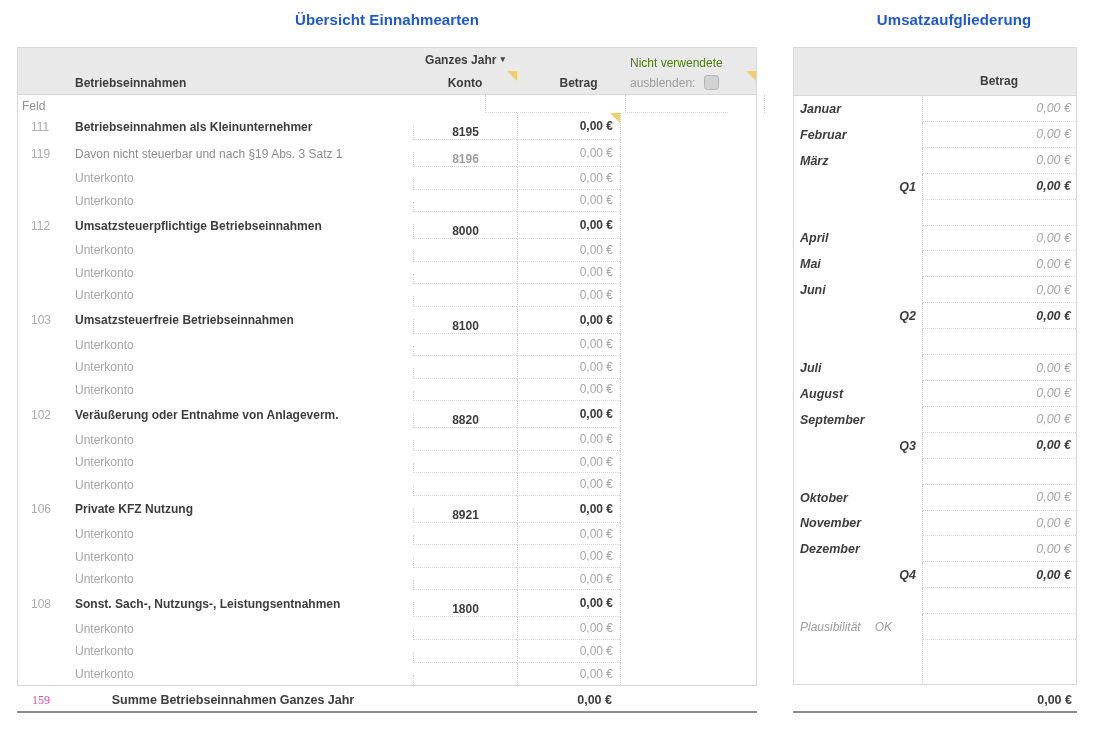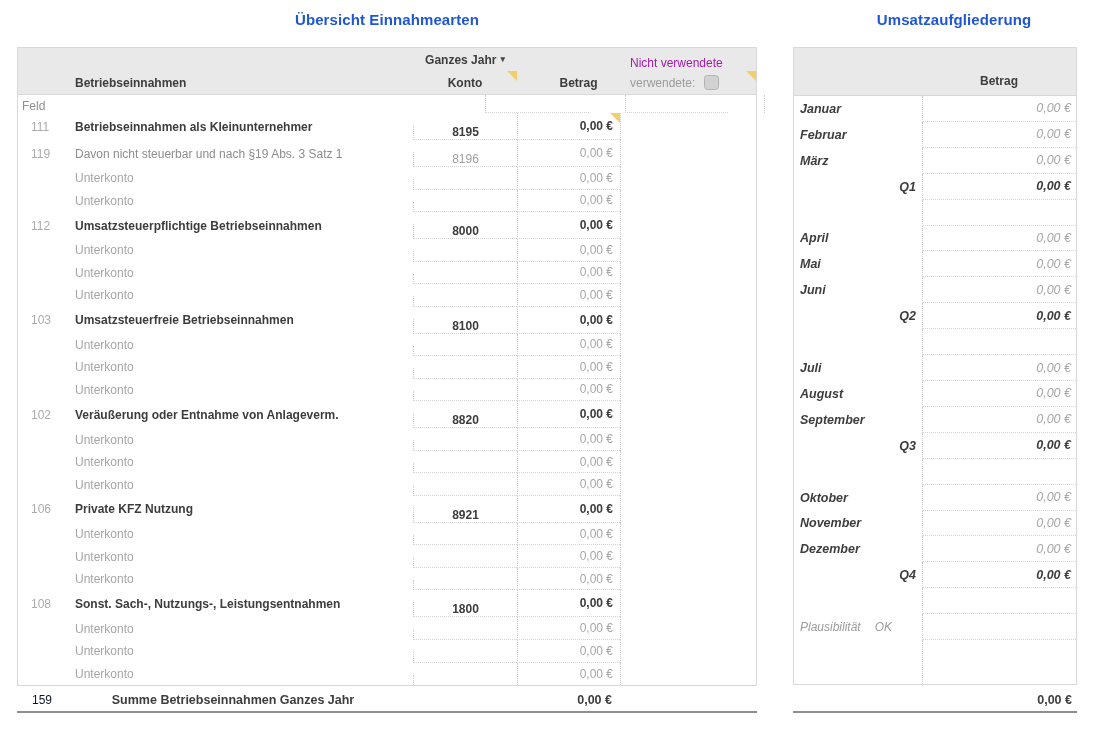--- a/index.html
+++ b/index.html
@@ -23,21 +23,21 @@
   .lheader {
     flex:0 0 46px; display:grid; grid-template-columns:37px 358px 104px 103px 1fr;
     grid-template-rows:23px 23px; background:#e9e9e9; font-size:12px;
     border-bottom:1px solid #d8d8d8;
   }
   .h-desc   { grid-column:2; grid-row:2; display:flex; align-items:center; padding-left:20px; font-weight:bold; color:#3d3d3d; }
   .h-period { grid-column:3; grid-row:1; display:flex; align-items:center; justify-content:center; font-weight:bold; color:#3d3d3d; cursor:default; }
   .dd-arrow { font-size:9px; margin-left:4px; color:#4a4a4a; line-height:1; }
   .h-konto  { grid-column:3; grid-row:2; position:relative; display:flex; align-items:center; justify-content:center; font-weight:bold; color:#3d3d3d; }
   .h-betrag { grid-column:4; grid-row:2; display:flex; align-items:center; justify-content:center; font-weight:bold; color:#3d3d3d; padding-left:20px; }
-  .h-nv1    { grid-column:5; grid-row:1; display:flex; align-items:flex-end; padding:0 0 1px 10px; color:#a21caf; }
+  .h-nv1    { grid-column:5; grid-row:1; display:flex; align-items:flex-end; padding:0 0 1px 10px; color:#4d7c0f; }
   .h-nv2    { grid-column:5; grid-row:2; position:relative; display:flex; align-items:center; padding-left:10px; color:#9b9b9b; }
   .checkbox { width:15px; height:15px; margin-left:9px; border-radius:3.5px; background:#d2d2d2; border:1px solid #b3b3b3; }
   .corner-marker { position:absolute; top:0; right:0; width:0; height:0;
     border-top:10px solid #f3cf6b; border-left:10px solid transparent; }
 
   .feldrow { flex:0 0 18px; font-size:12px; color:#8f8f8f;gap:36px; }
   .f-label { grid-column:1 / span 2; display:flex; align-items:flex-end; padding-left:4px; line-height:1.1; }
   .f-konto { grid-column:3; border-left:1px dotted #cccccc; border-bottom:1px dotted #d3d3d3; }
   .f-betrag{ grid-column:4; border-left:1px dotted #cccccc; border-bottom:1px dotted #d3d3d3; }
   .f-extra { grid-column:5; border-left:1px dotted #cccccc; }
@@ -45,30 +45,30 @@
   #lrows { flex:1; display:flex; flex-direction:column; }
   .lrow  { flex:1; font-size:12px; }
   .c-feld  { display:flex; align-items:center; padding-left:13px; color:#ababab; }
   .c-desc  { display:flex; align-items:center; padding-left:20px; white-space:nowrap; overflow:hidden; color:#3d3d3d; }
   .c-konto { display:flex; align-items:center; justify-content:center; border-left:1px dotted #cccccc; border-bottom:1px dotted #d3d3d3;margin-top:12px; }
   .c-betrag{ position:relative; display:flex; align-items:center; justify-content:flex-end; padding-right:7px; border-left:1px dotted #cccccc; border-bottom:1px dotted #d3d3d3; }
   .c-extra { border-left:1px dotted #cccccc; }
   .lrow:last-child .c-konto, .lrow:last-child .c-betrag { border-bottom:none; }
   .lrow.main .c-desc, .lrow.main .c-konto, .lrow.main .c-betrag { font-weight:bold; color:#3d3d3d; }
   .lrow.sub119 .c-desc  { color:#8c8c8c; }
-  .lrow.sub119 .c-konto { color:#9e9e9e; }
+  .lrow.sub119 .c-konto { color:#9e9e9e;font-weight:bold; }
   .lrow.sub119 .c-betrag{ color:#a6a6a6; }
   .lrow.sub .c-desc, .lrow.sub .c-betrag { color:#a6a6a6; }
 
   .lsummary {
     position:absolute; left:17px; top:689px; width:740px; height:24px;
     display:grid; grid-template-columns:37px 358px 104px 103px 1fr;
     font-size:12.5px; border-bottom:2px solid #8d8d8d;
   }
-  .s-feld  { display:flex; align-items:center; padding-left:15px; color:#0f172a; font-size:12px; }
+  .s-feld  { display:flex; align-items:center; padding-left:15px; color:#ec4899; font-size:12px;font-family:Liberation Serif, serif; }
   .s-desc  { display:flex; align-items:center; justify-content:center; font-weight:bold; color:#3d3d3d; }
   .s-betrag{ grid-column:4; display:flex; align-items:center; justify-content:flex-end; padding-right:7px; font-weight:bold; color:#3d3d3d; }
 
   
   .rtable {
     position:absolute; left:793px; top:47px; width:284px; height:638px;
     border:1px solid #d8d8d8; display:flex; flex-direction:column; background:#fff;
   }
   .rheader { flex:0 0 48px; background:#e9e9e9; display:grid; grid-template-columns:128px 1fr;
     font-size:12px; border-bottom:1px solid #d8d8d8; }
@@ -105,21 +105,21 @@
       <span>Ganzes Jahr</span>
       <span class="dd-arrow">▾</span>
     </div>
     <div class="h-konto">
       <span>Konto</span>
       <span class="corner-marker"></span>
     </div>
     <div class="h-betrag">Betrag</div>
     <div class="h-nv1">Nicht verwendete</div>
     <div class="h-nv2">
-      <span>verwendete:</span>
+      <span>ausblenden:</span>
       <span class="checkbox"></span>
       <span class="corner-marker"></span>
     </div>
   </div>
   <div class="feldrow lgrid">
     <div class="f-label">Feld</div>
     <div class="f-konto"></div>
     <div class="f-betrag"></div>
     <div class="f-extra"></div>
   </div>

